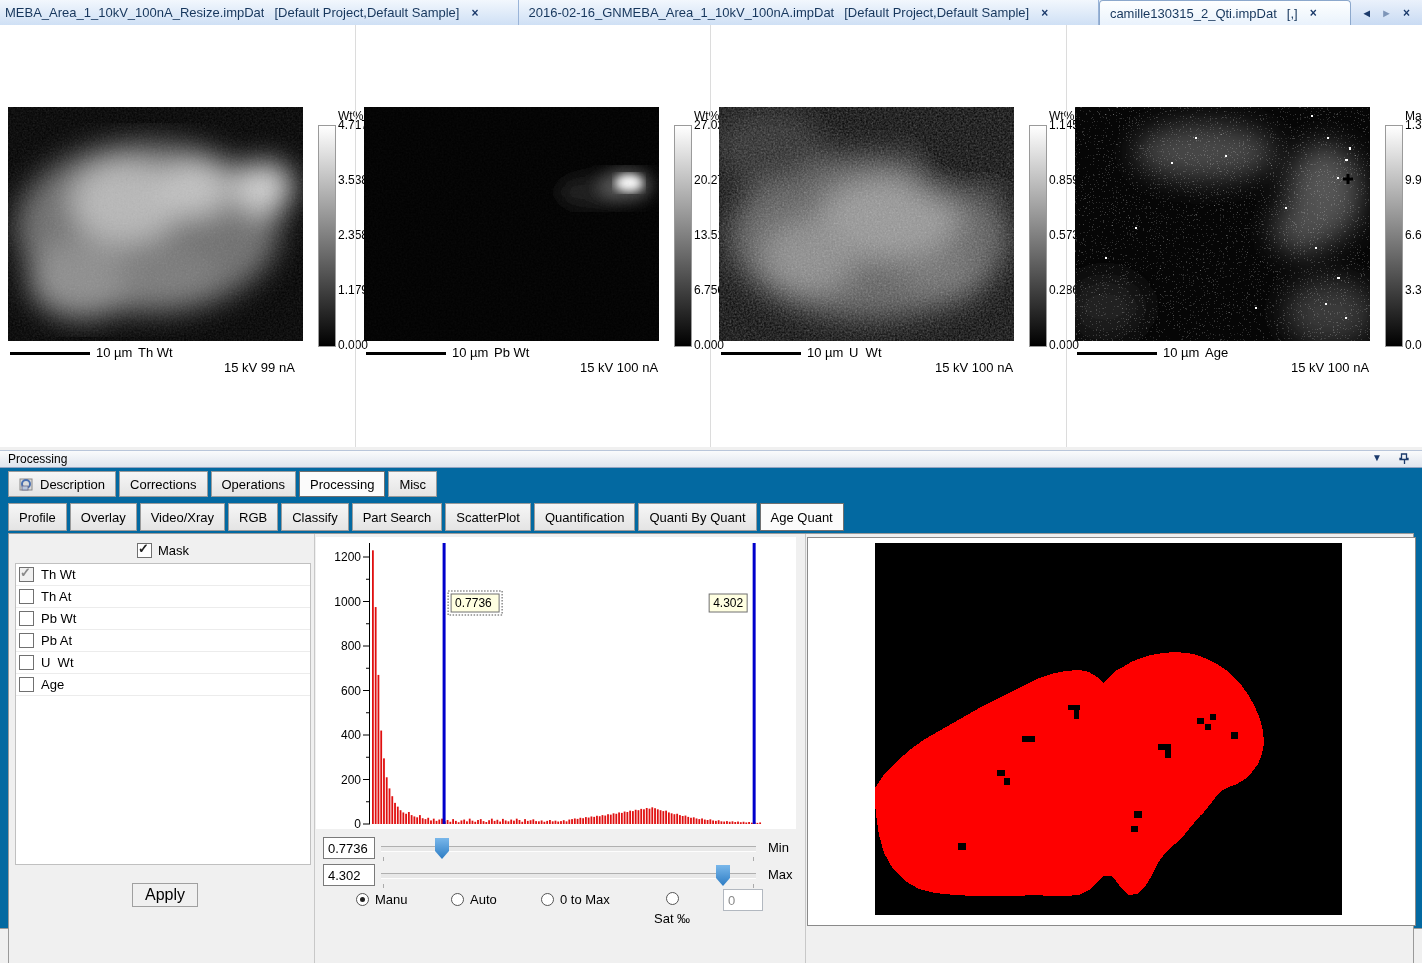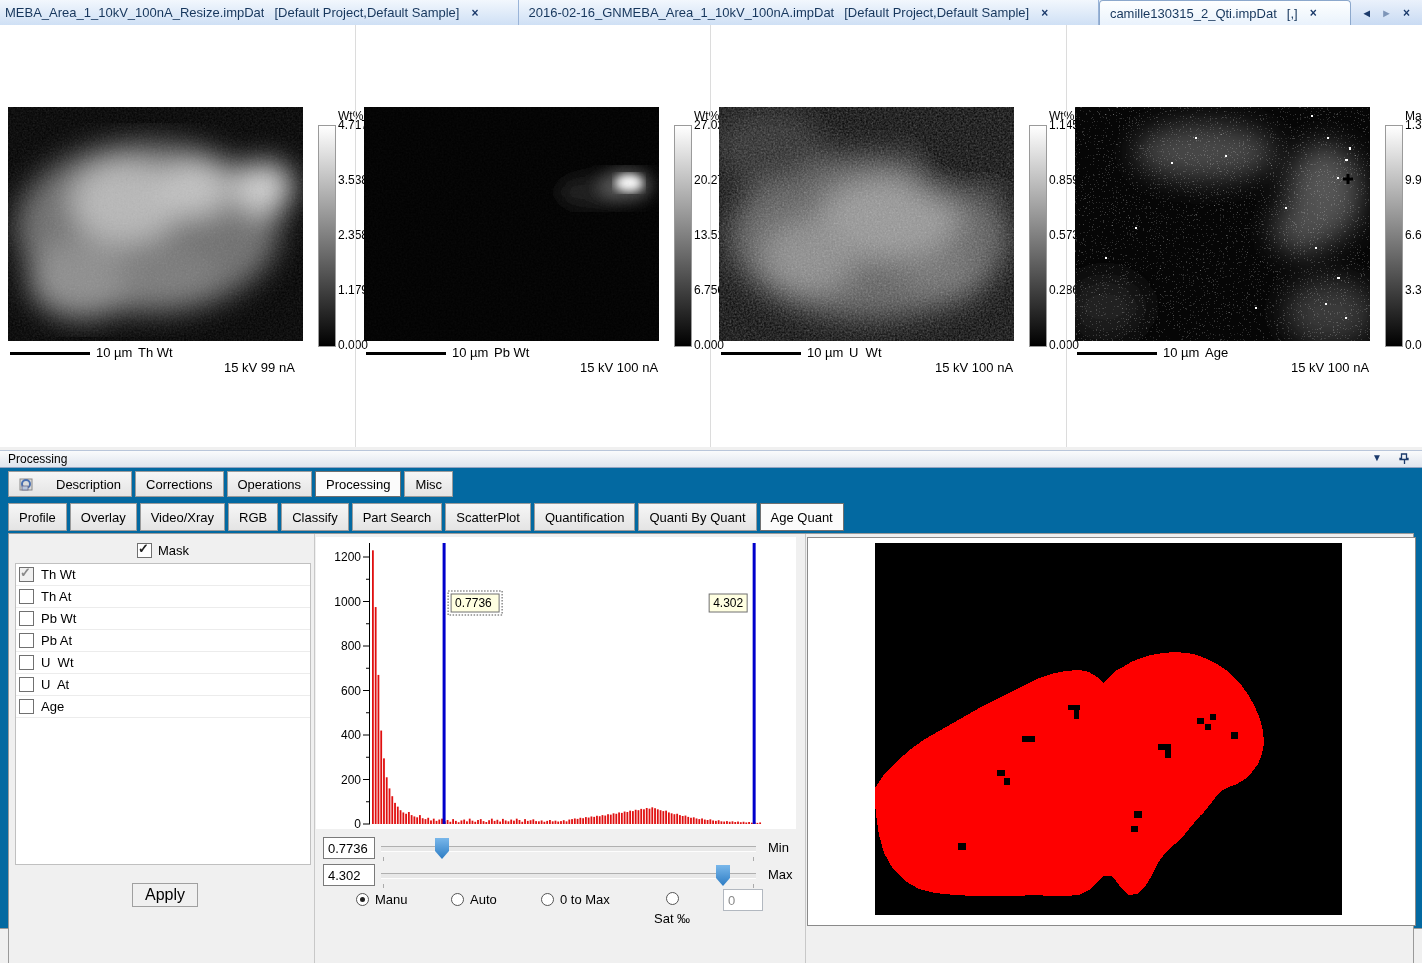--- a/index.html
+++ b/index.html
@@ -48,21 +48,21 @@
     background:linear-gradient(#fafbfc,#dfe5ee);border-top:1px solid #b9c6da;
     border-bottom:1px solid #93a5c2;font-size:12px;color:#000;box-sizing:border-box;}
   .proc-title{position:absolute;left:8px;top:1px;}
   .proc-collapse{position:absolute;right:40px;top:1px;color:#1b3a6b;font-size:10px;cursor:default;}
   .proc-pin{position:absolute;right:12px;top:2px;cursor:default;}
   .tabsrow{position:absolute;left:8px;display:flex;gap:3px;}
   .tabsrow.main{top:21px;}
   .tabsrow.sub{top:53px;}
   .tbtn{border:1px solid #9a9a9a;background:linear-gradient(#f6f6f6,#e4e4e4);
     font-family:"Liberation Sans",sans-serif;font-size:13px;color:#000;
-    padding:4px 10px;display:flex;align-items:center;gap:22px;cursor:default;white-space:nowrap;}
+    padding:4px 10px;display:flex;align-items:center;gap:6px;cursor:default;white-space:nowrap;}
   .tabsrow.main .tbtn{height:26px;box-sizing:border-box;}
   .tabsrow.sub .tbtn{height:28px;box-sizing:border-box;}
   .tbtn.active{background:#fbfbfb;border-color:#707070;}
   .desc-ico{width:15px;height:14px;display:inline-block;}
   
   .tab-page{position:absolute;left:8px;top:83px;width:1406px;height:844px;
     border:1px solid #9a9a9a;background:#f0f0f0;box-sizing:border-box;}
   .vdiv{position:absolute;top:0;width:1px;height:842px;background:#c8c8c8;}
   
   .maskbox{position:absolute;left:6px;top:3px;width:296px;height:389px;}
@@ -368,21 +368,20 @@
       <div class="mask-head">
         <span class="cb checked" id="mask-head-cb"></span>
         <span>Mask</span>
       </div>
       <div class="mask-list" id="mask-list">
           <div class="mask-row"><span class="cb checked gray"></span><span>Th Wt</span></div>
           <div class="mask-row"><span class="cb"></span><span>Th At</span></div>
           <div class="mask-row"><span class="cb"></span><span>Pb Wt</span></div>
           <div class="mask-row"><span class="cb"></span><span>Pb At</span></div>
           <div class="mask-row"><span class="cb"></span><span>U  Wt</span></div>
-          <div class="mask-row"><span class="cb"></span><span>U  At</span></div>
           <div class="mask-row"><span class="cb"></span><span>Age</span></div>
         </div>
       <button class="apply-btn">Apply</button>
     </div>
 
     <div class="histbox">
       <svg id="hist-svg" width="480" height="292">
           <rect x="0" y="0" width="480" height="292" fill="#ffffff"></rect>
           <line x1="53.5" y1="6" x2="53.5" y2="287.5" stroke="#000"></line>
           <line x1="47" y1="287" x2="53" y2="287" stroke="#000"></line>

